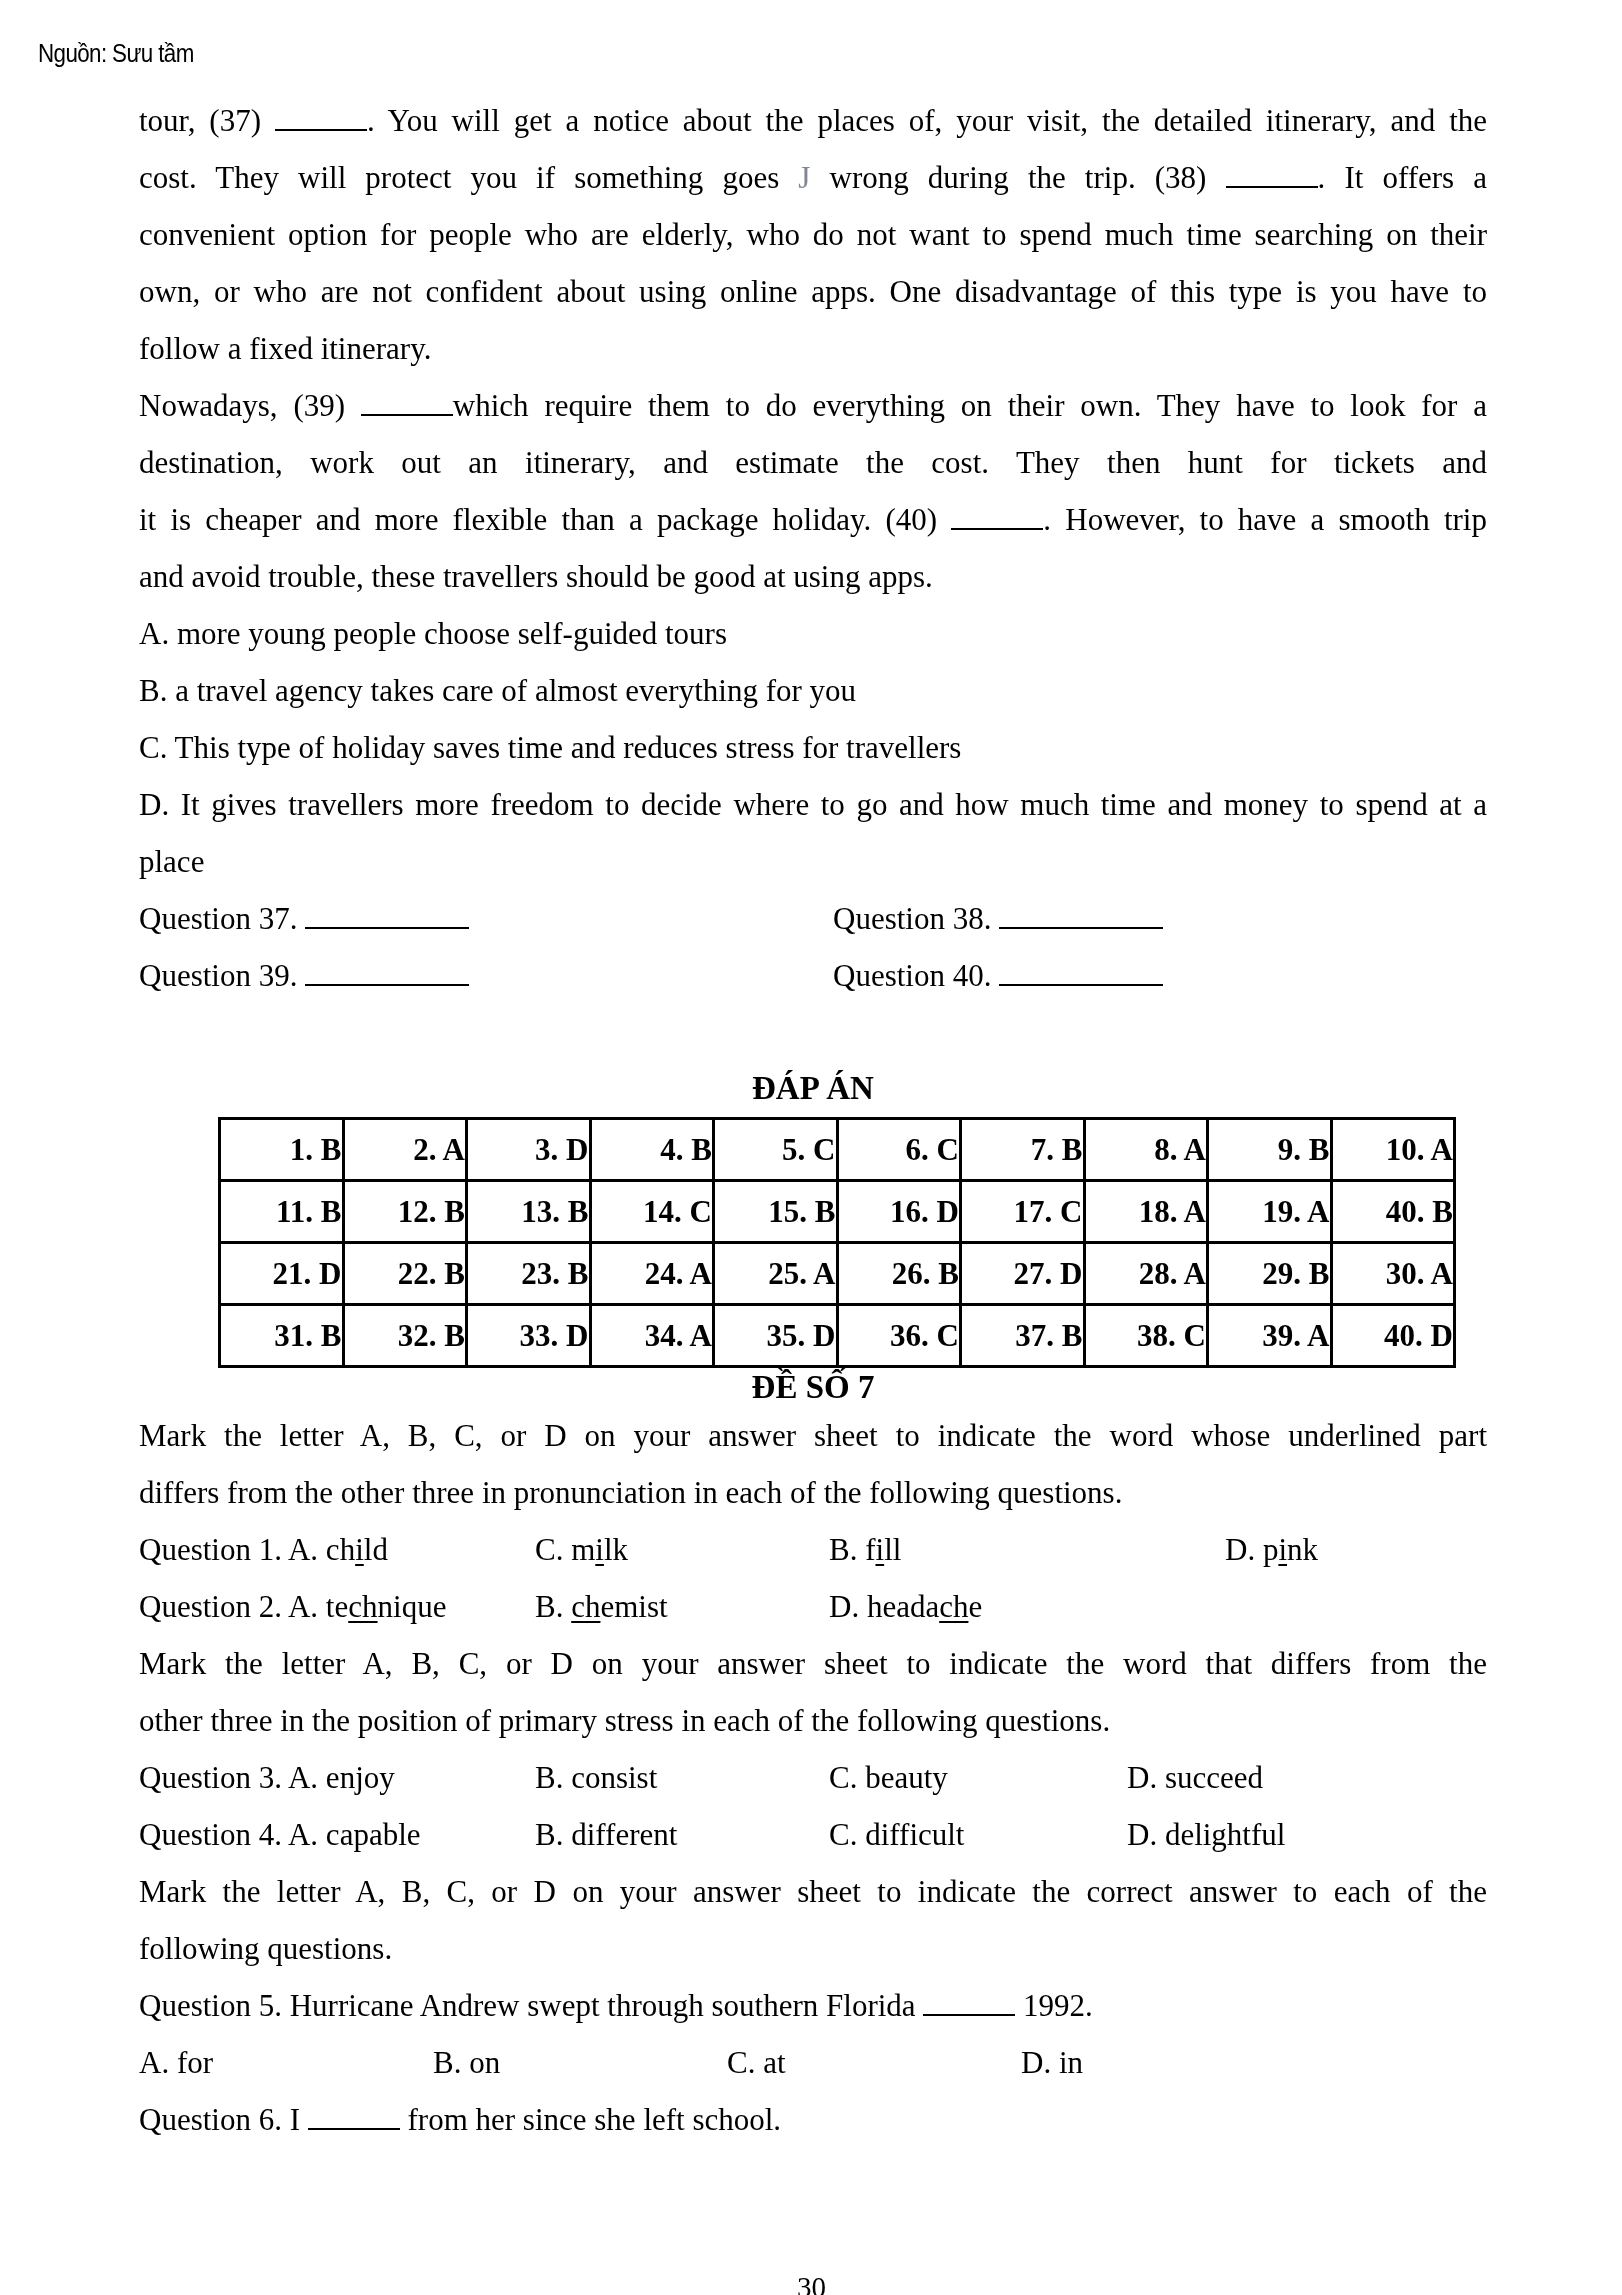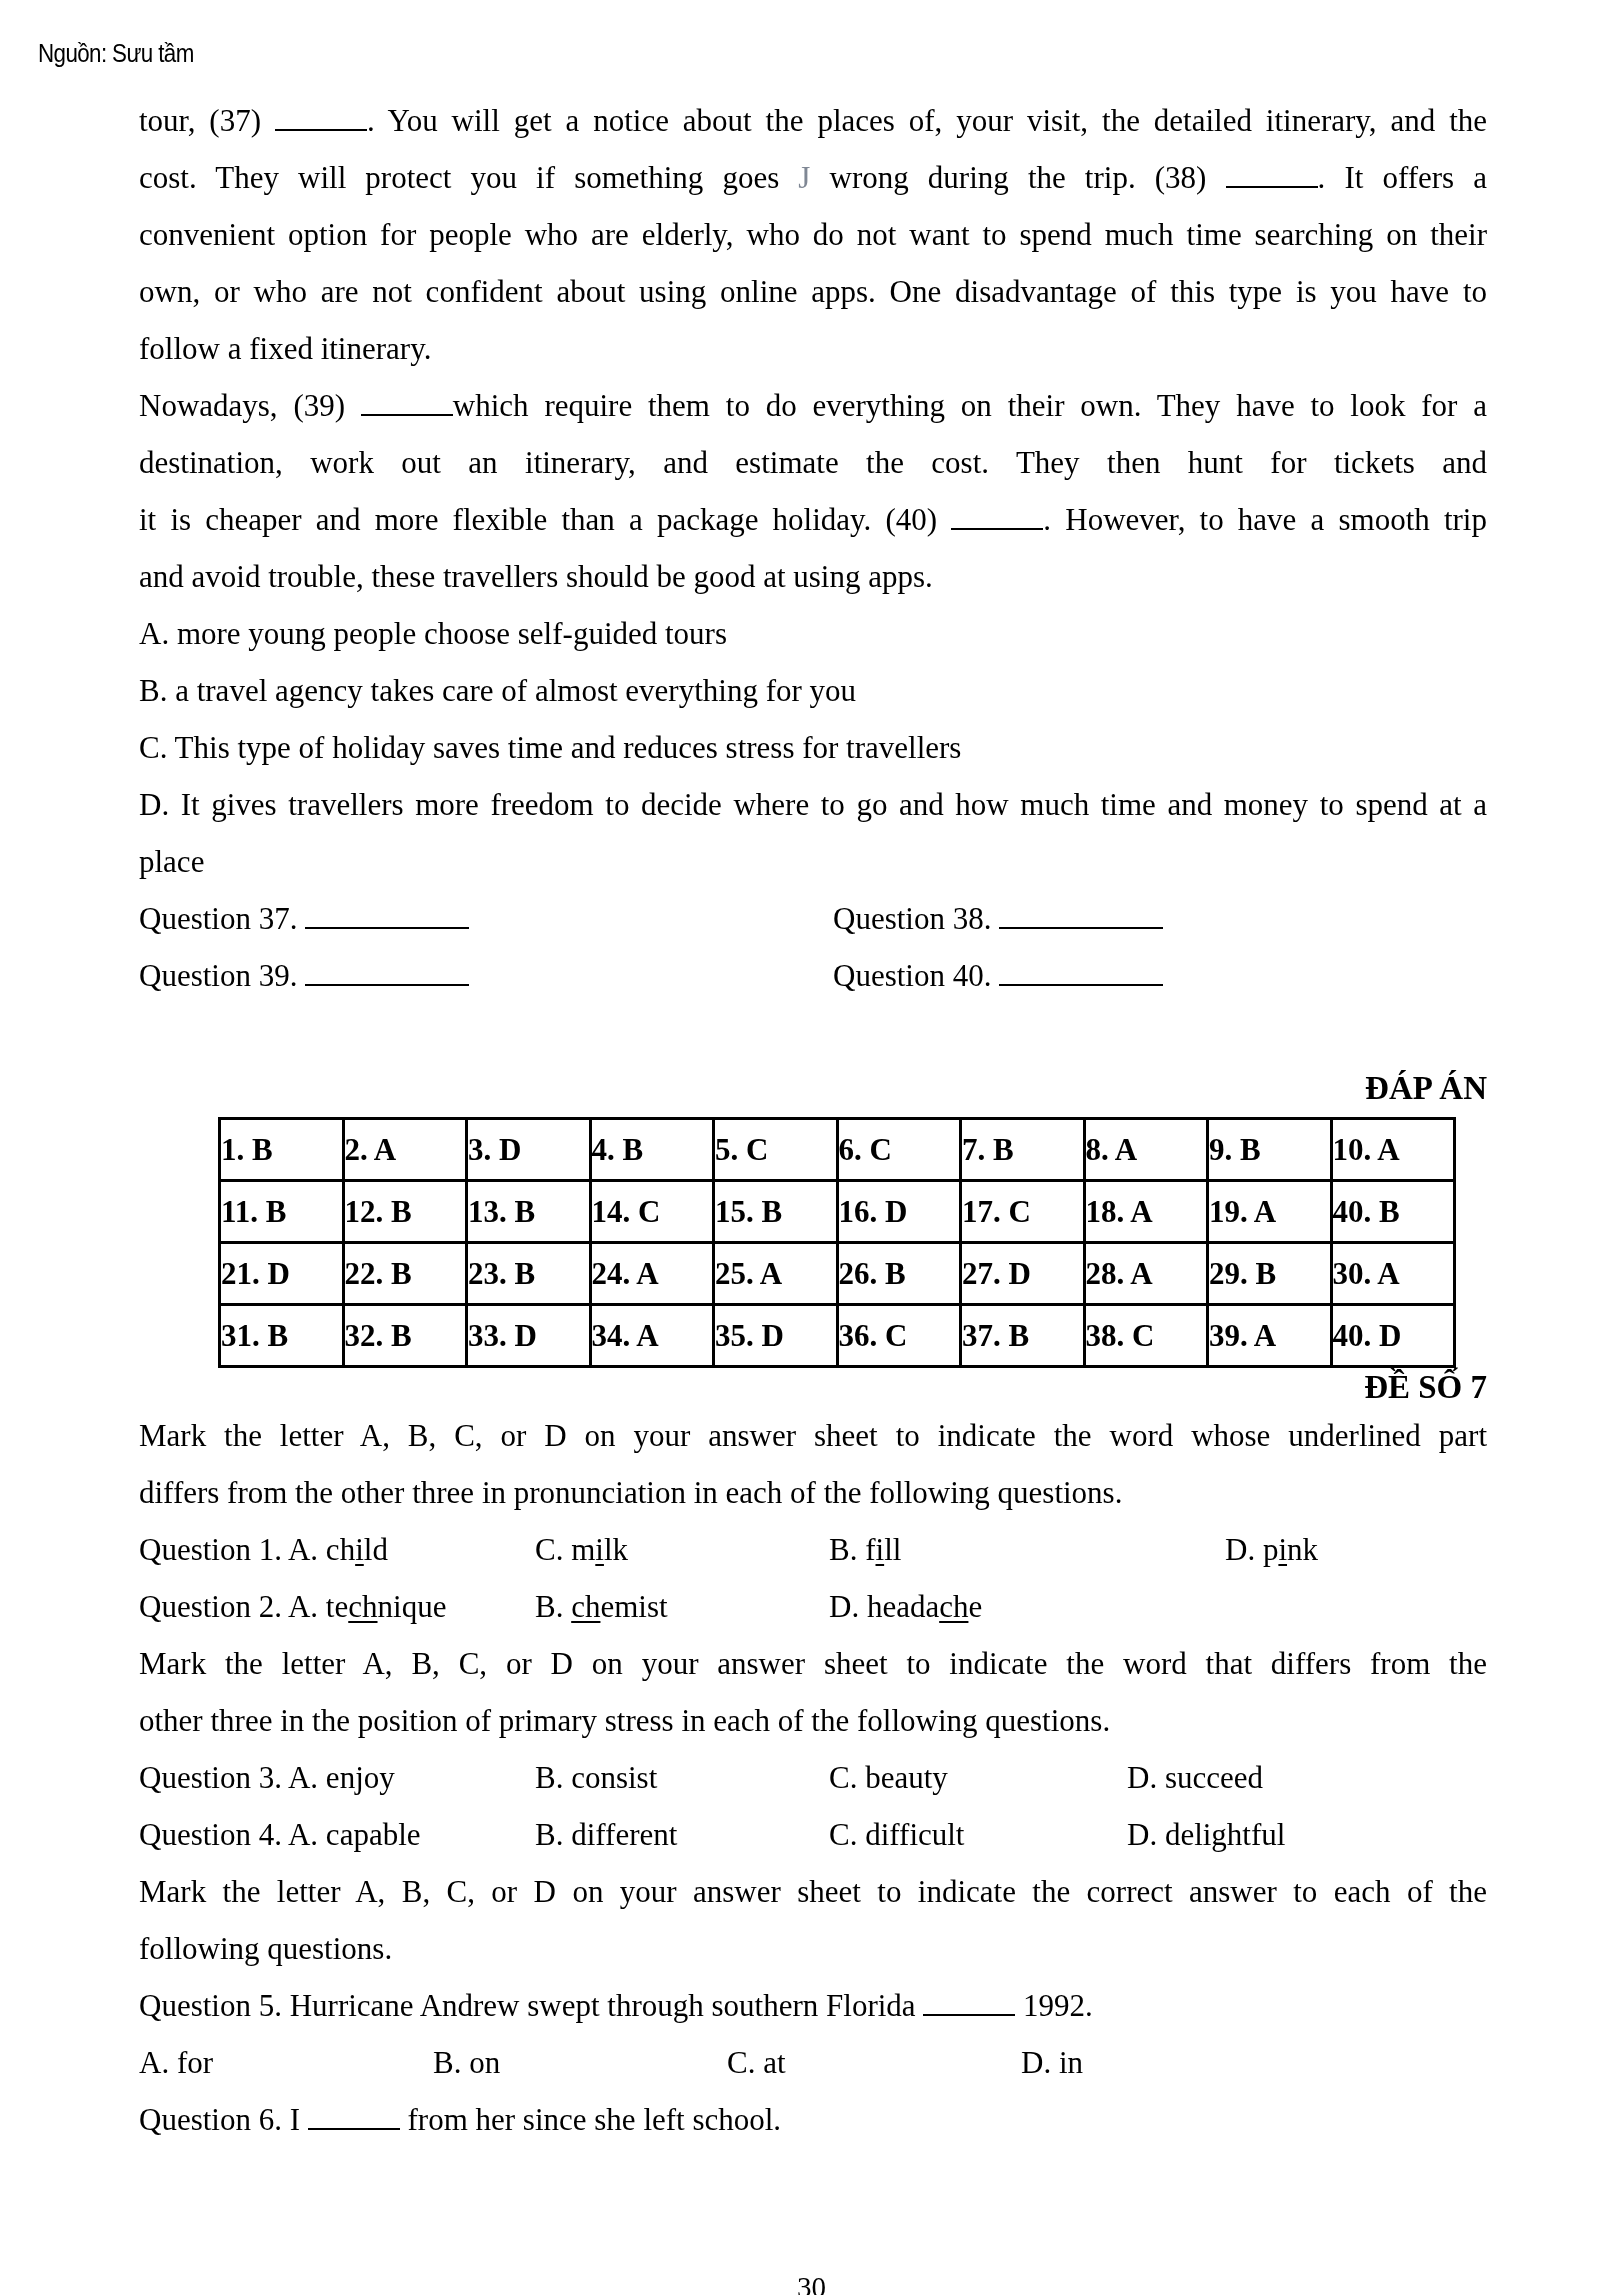--- a/index.html
+++ b/index.html
@@ -9,23 +9,23 @@
             font-size: 26px; letter-spacing: -0.7px; transform: scaleX(0.86); transform-origin: left top; }
   .page { position: absolute; left: 139px; top: 92px; width: 1348px; font-size: 31px; line-height: 57px; }
   .line { display: block; white-space: nowrap; }
   .just { display: block; text-align: justify; text-align-last: justify; }
   b { font-weight: normal; }
   .blank { display: inline-block; border-bottom: 2px solid #000; height: 1em; vertical-align: baseline; }
   .blank.short { width: 92px; }
   .blank.long { width: 164px; }
   .artifact { color: #7f8794; }
   .qgrid { display: grid; grid-template-columns: 694px 654px; }
-  .title { font-weight: bold; text-align: right; font-size: 33px; }
+  .title { font-weight: bold; text-align: center; font-size: 33px; }
   table.ans { border-collapse: collapse; margin: 0 auto 0 79px; width: 1238px; }
-  table.ans td { border: 3.3px solid #000; height: 59px; text-align: left; font-weight: bold;
+  table.ans td { border: 3.3px solid #000; height: 59px; text-align: right; font-weight: bold;
                  font-size: 31px; line-height: 1; padding: 0; width: 10%; font-family: Liberation Serif, serif; }
   .opts { display: grid; }
   .opts4 { grid-template-columns: 396px 294px 396px 262px; }
   .opts4b { grid-template-columns: 396px 294px 298px 360px; }
   .opts5 { grid-template-columns: 294px 294px 294px 465px; }
   u { text-decoration: underline; text-decoration-thickness: 2px; text-underline-offset: 3.9px; }
   .pagenum { position: absolute; left: 0; width: 1623px; top: 2271px; text-align: center; font-size: 29px; }
 </style>
 </head>
 <body>

